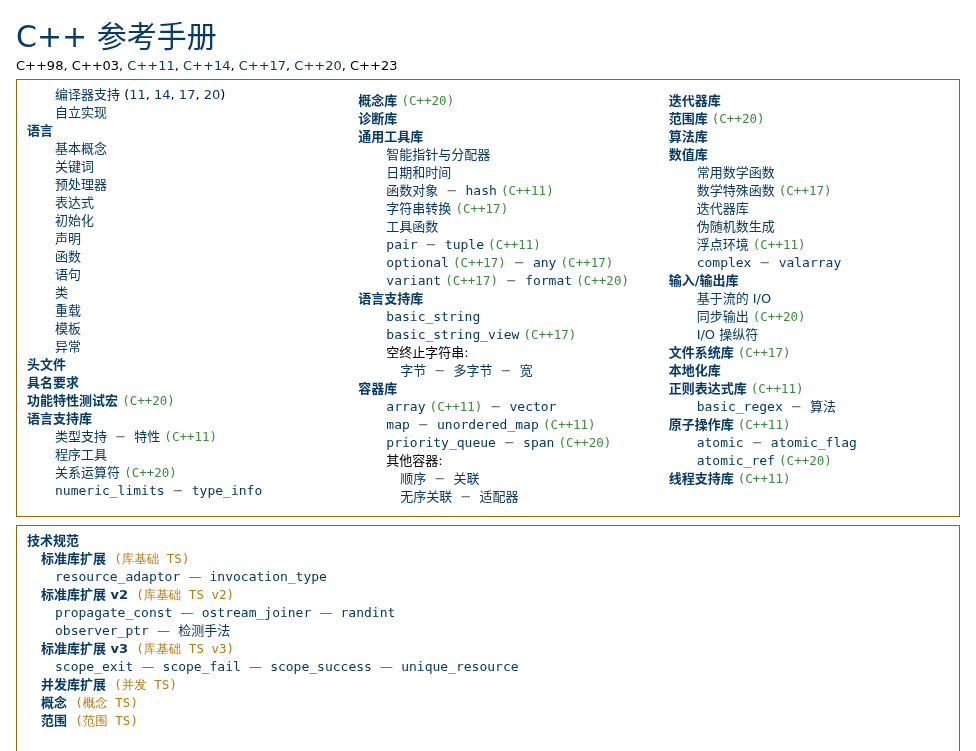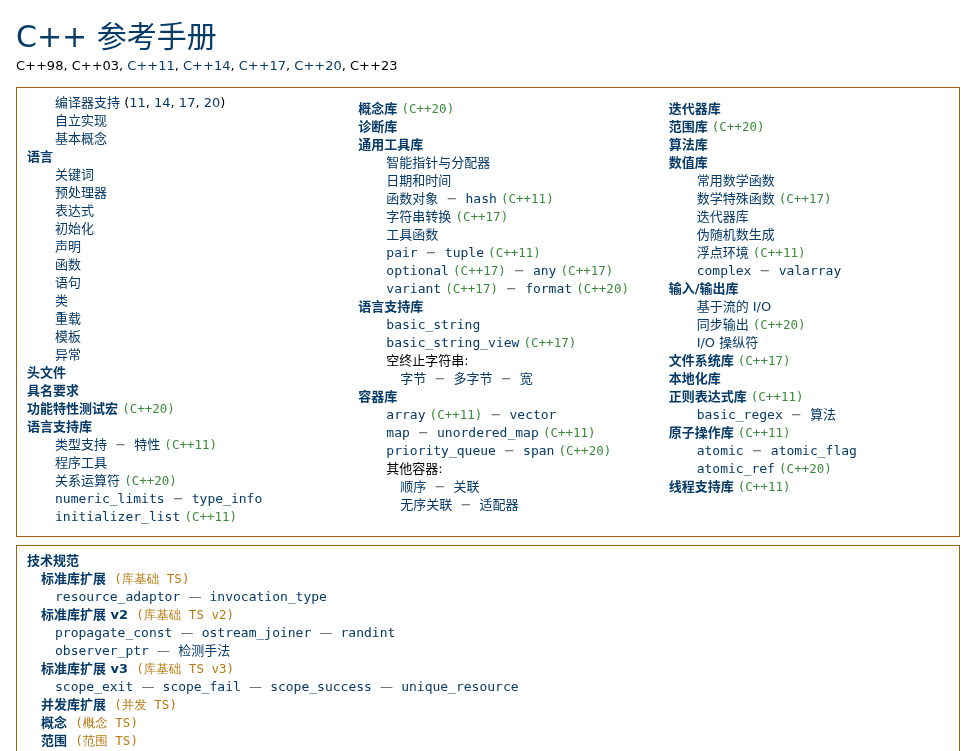--- a/index.html
+++ b/index.html
@@ -16,21 +16,21 @@
     padding: 12px 16px 10px 16px;
   }
   .title {
     font-size: 30px;
     font-weight: normal;
     color: #063a67;
     margin: 0 0 2px 0;
   }
   .subtitle {
     font-size: 13px;
-    margin: 0 0 14px 0;
+    margin: 0 0 6px 0;
   }
   .box {
     border: 1px solid #a16207;
     padding: 6px 10px 10px 10px;
     margin-bottom: 8px;
     background: #fff;
   }
   .cols {
     display: flex;
     gap: 30px;
@@ -82,42 +82,41 @@
   <div class="subtitle">
     <span class="txt">C++98</span><span class="txt">, </span><span class="txt">C++03</span><span class="txt">, </span><span class="lnk">C++11</span><span class="txt">, </span><span class="lnk">C++14</span><span class="txt">, </span><span class="lnk">C++17</span><span class="txt">, </span><span class="lnk">C++20</span><span class="txt">, C++23</span>
   </div>
 
   <div class="box">
     <div class="cols">
 
       <div class="col col-a">
         <div class="l l1"><span class="lnk">编译器支持</span><span class="txt"> (</span><span class="lnk">11</span><span class="txt">, </span><span class="lnk">14</span><span class="txt">, </span><span class="lnk">17</span><span class="txt">, </span><span class="lnk">20</span><span class="txt">)</span></div>
         <div class="l l1"><span class="lnk">自立实现</span></div>
+        <div class="l l0 hdr"><span class="lnk hdr">语言</span></div>
         <div class="l l1"><span class="lnk">基本概念</span></div>
-        <div class="l l0 hdr"><span class="lnk hdr">语言</span></div>
         <div class="l l1"><span class="lnk">关键词</span></div>
         <div class="l l1"><span class="lnk">预处理器</span></div>
         <div class="l l1"><span class="lnk">表达式</span></div>
         <div class="l l1"><span class="lnk">初始化</span></div>
         <div class="l l1"><span class="lnk">声明</span></div>
         <div class="l l1"><span class="lnk">函数</span></div>
         <div class="l l1"><span class="lnk">语句</span></div>
         <div class="l l1"><span class="lnk">类</span></div>
         <div class="l l1"><span class="lnk">重载</span></div>
         <div class="l l1"><span class="lnk">模板</span></div>
         <div class="l l1"><span class="lnk">异常</span></div>
         <div class="l l0 hdr"><span class="lnk hdr">头文件</span></div>
         <div class="l l0 hdr"><span class="lnk hdr">具名要求</span></div>
         <div class="l l0"><span class="lnk hdr">功能特性测试宏</span> <span class="tag">(C++20)</span></div>
         <div class="l l0 hdr"><span class="lnk hdr">语言支持库</span></div>
         <div class="l l1"><span class="lnk">类型支持</span> <span class="sep">−</span> <span class="lnk">特性</span> <span class="tag">(C++11)</span></div>
         <div class="l l1"><span class="lnk">程序工具</span></div>
         <div class="l l1"><span class="lnk">关系运算符</span> <span class="tag">(C++20)</span></div>
         <div class="l l1"><span class="code">numeric_limits</span> <span class="sep">−</span> <span class="code">type_info</span></div>
-        <div class="l l1"><span class="code">initializer_list</span> <span class="tag">(C++11)</span></div>
       </div>
 
       <div class="col col-b">
         <div class="l l0"><span class="lnk hdr">概念库</span> <span class="tag">(C++20)</span></div>
         <div class="l l0 hdr"><span class="lnk hdr">诊断库</span></div>
         <div class="l l0 hdr"><span class="lnk hdr">通用工具库</span></div>
         <div class="l l1"><span class="lnk">智能指针与分配器</span></div>
         <div class="l l1"><span class="lnk">日期和时间</span></div>
         <div class="l l1"><span class="lnk">函数对象</span> <span class="sep">−</span> <span class="code">hash</span> <span class="tag">(C++11)</span></div>
         <div class="l l1"><span class="lnk">字符串转换</span> <span class="tag">(C++17)</span></div>

